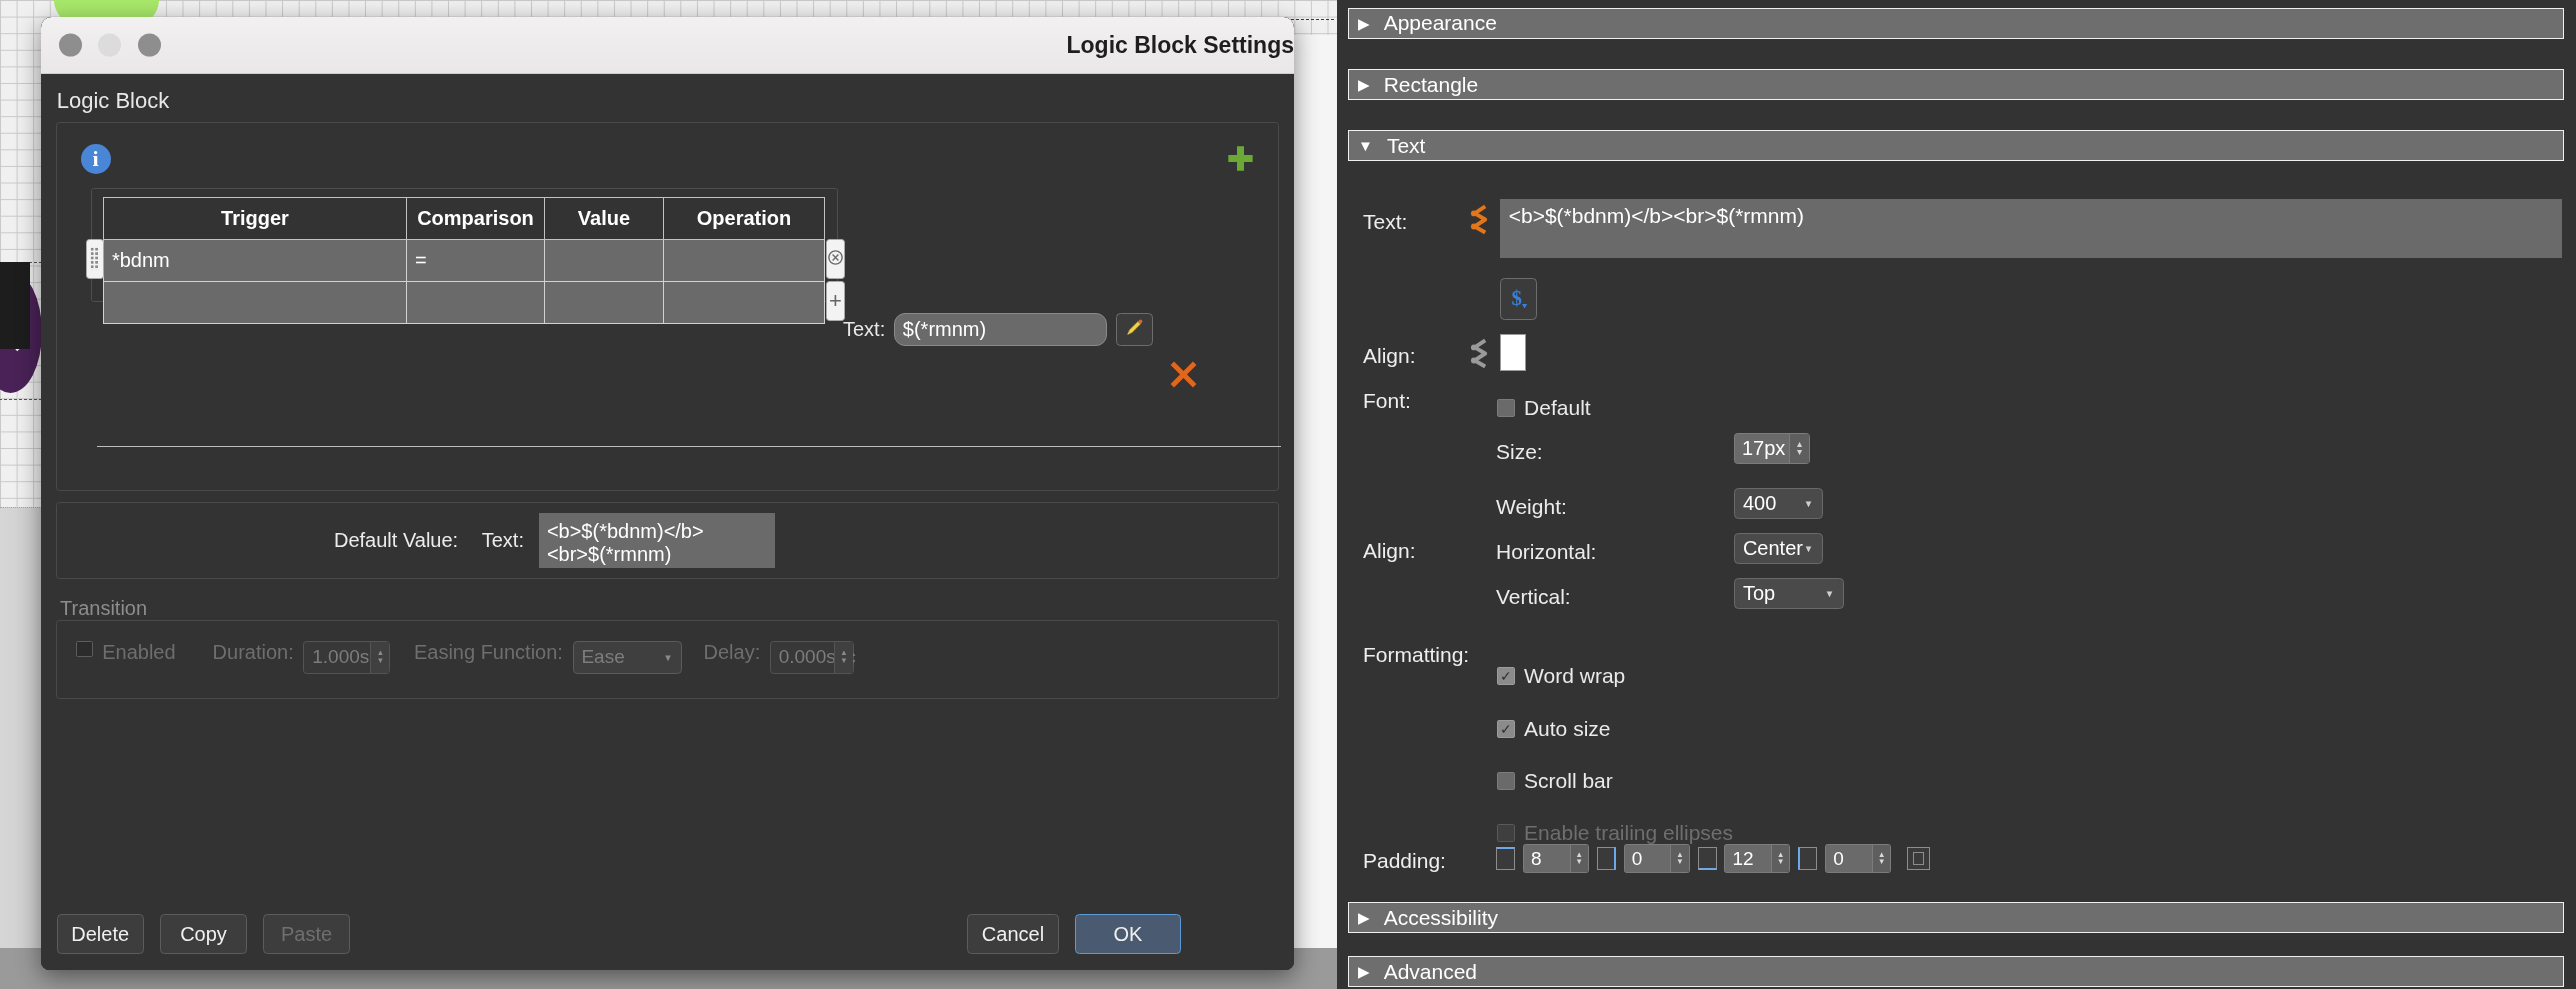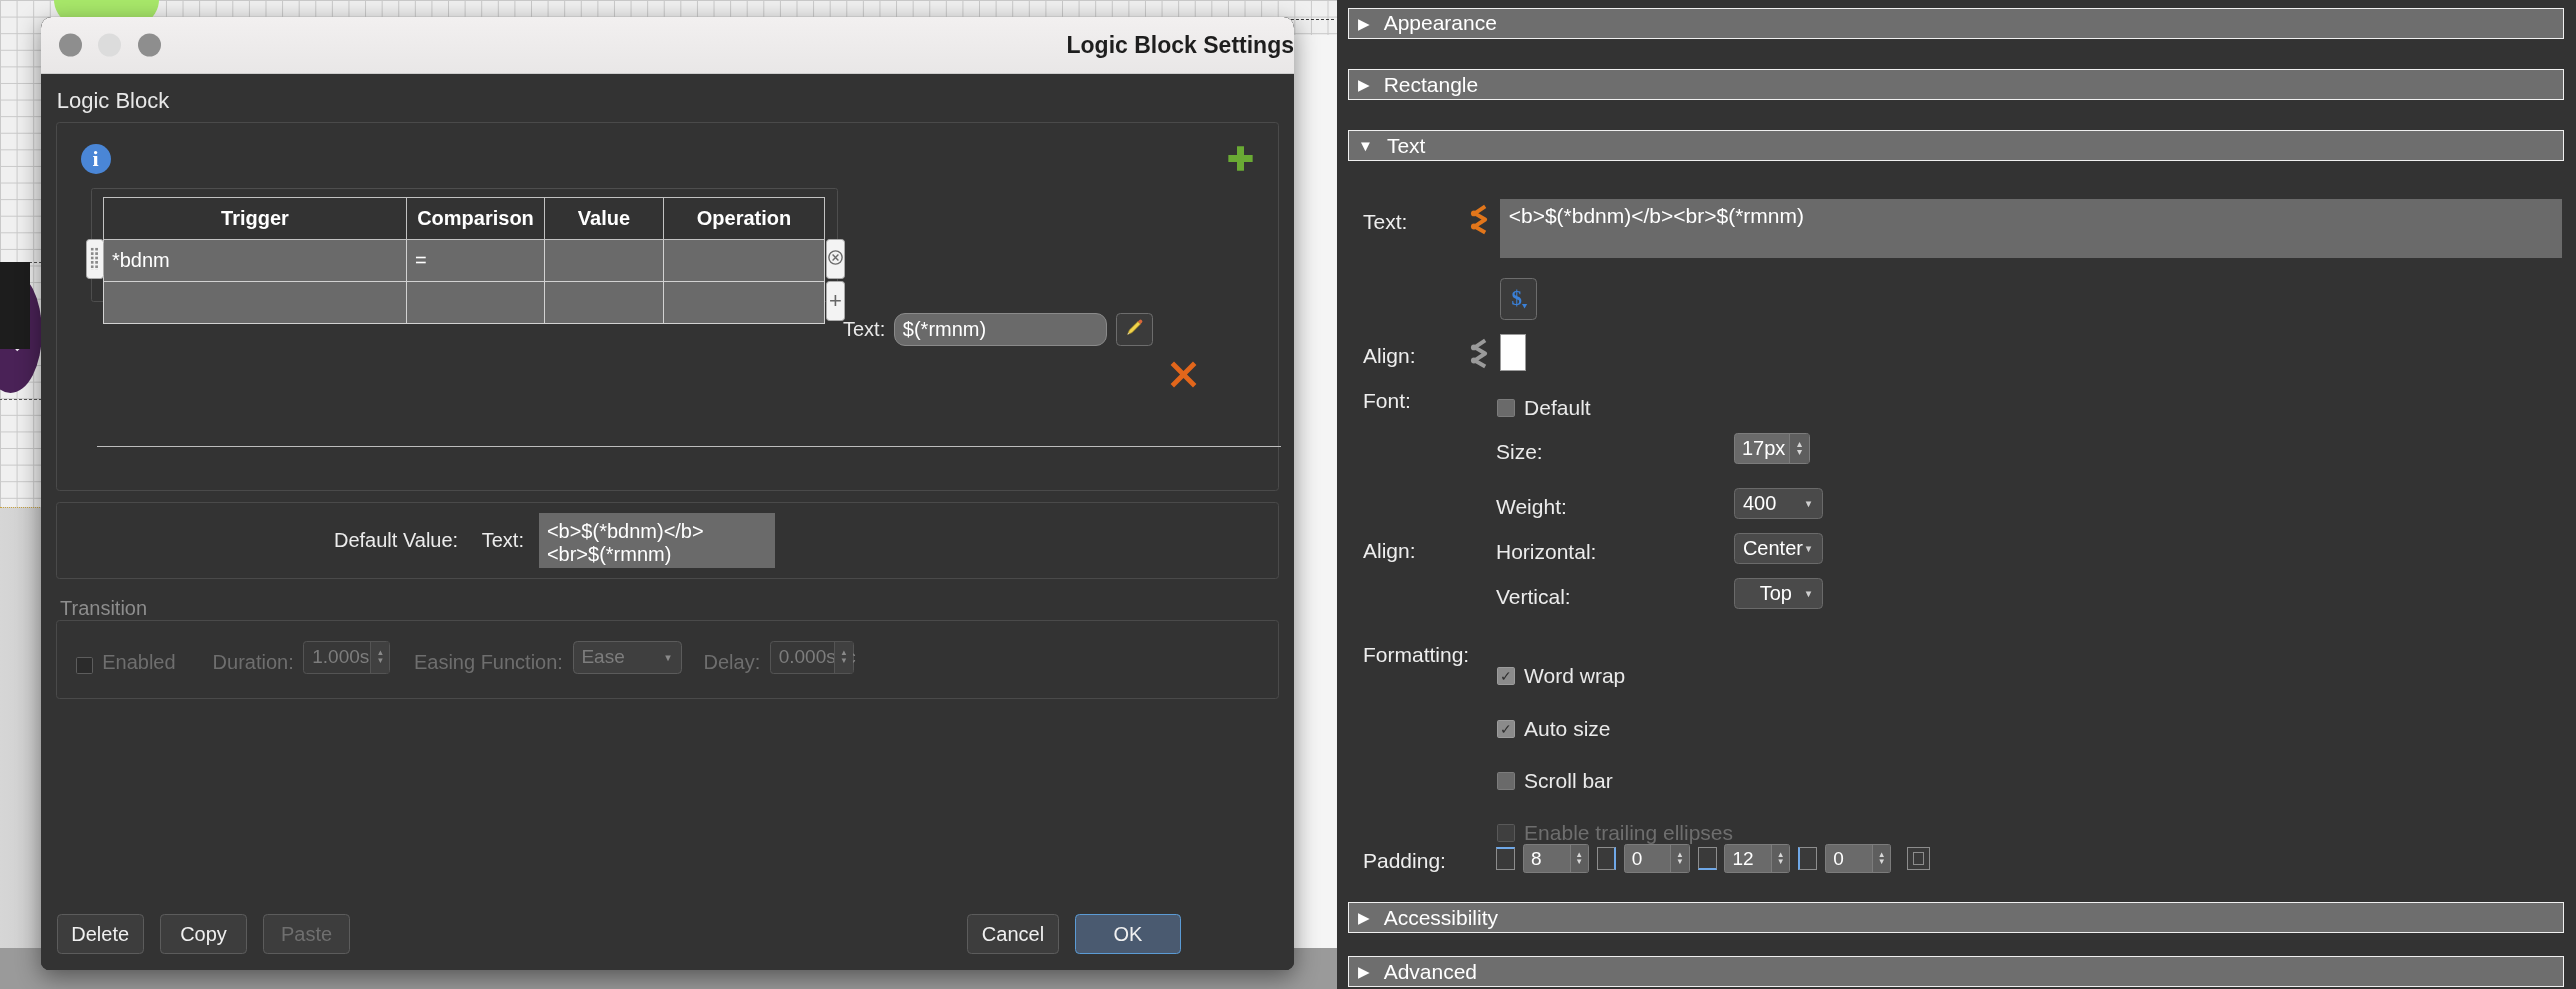--- a/index.html
+++ b/index.html
@@ -228,21 +228,21 @@
     line-height: 1.15;
   }
 
   
   #trans-title {
     position: absolute; left: 19px; top: 523px;
     font-size: 20px; color: #8d8d8d;
   }
   #trans-row {
     position: absolute; left: 19px; top: 20px;
-    display: flex; align-items: flex-end; gap: 0;
+    display: flex; align-items: flex-start; gap: 0;
   }
   .chk {
     width: 16.6px; height: 16.6px; border-radius: 1.7px;
     background: #2b2b2b; border: 0.9px solid #5d5d5d;
     display: inline-flex; align-items: center; justify-content: center;
     flex: none;
   }
   .chk.on { background: #8b8b8b; border-color: #9c9c9c; }
   .chk.on::after {
     content: "✓"; color: #2e2e2e; font-size: 14px; line-height: 1;
@@ -380,21 +380,21 @@
     border: 0.9px solid #6a6a6a; border-radius: 4.4px;
     height: 31px; display: flex; align-items: center;
     font-size: 20px; color: #ffffff; padding: 0 30px 0 7.9px;
   }
   .combo2::after {
     content: "▼"; position: absolute; right: 8.7px;
     font-size: 9.6px; color: #cfcfcf;
   }
   #combo-weight { left: 397px; top: 488px; width: 89px; }
   #combo-horiz  { left: 397px; top: 533px; width: 89px; }
-  #combo-vert   { left: 397px; top: 578px; width: 89px; justify-content: flex-end; }
+  #combo-vert   { left: 397px; top: 578px; width: 110px; }
 
   .fmt-row {
     position: absolute; left: 160px;
     display: flex; align-items: center; gap: 9.6px;
   }
   .fmt-row .lab { font-size: 21px; color: #eaeaea; }
   .fmt-row.disabled .lab { color: #6e6e6e; }
   #fmt-wrap   { top: 664px; }
   #fmt-auto   { top: 717px; }
   #fmt-scroll { top: 769px; }

